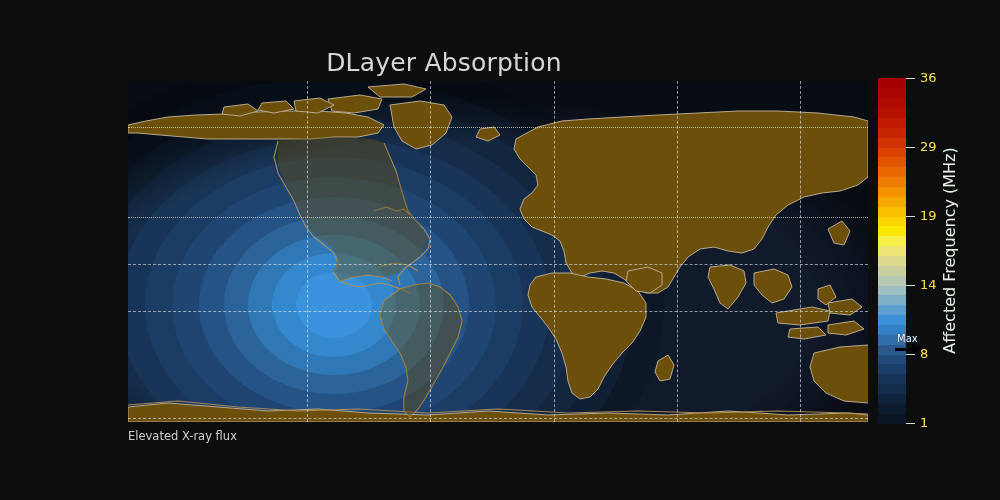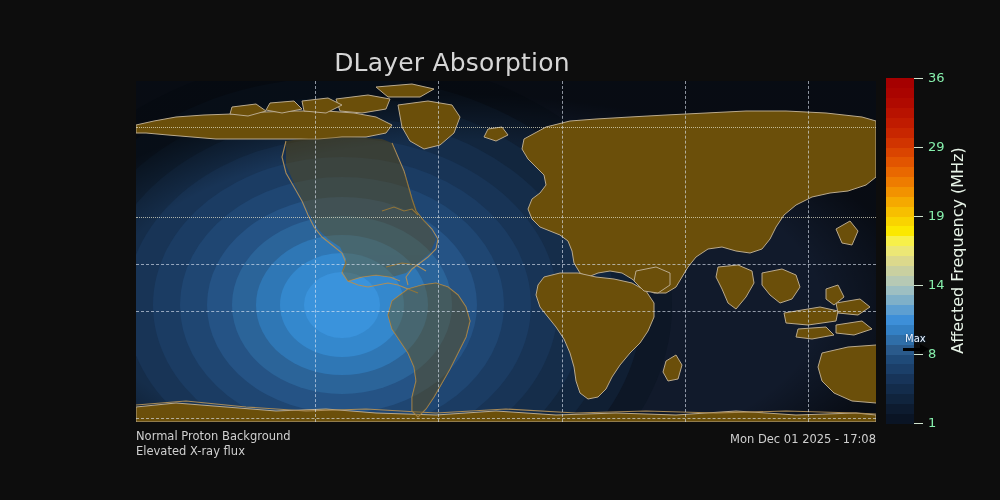--- a/index.html
+++ b/index.html
@@ -4,21 +4,21 @@
 <title>DLayer Absorption</title>
 <style>
   html,body{margin:0;padding:0;}
   body{
     width:1000px;height:500px;
     background:#0d0d0d;
     font-family:"DejaVu Sans","Liberation Sans",sans-serif;
     overflow:hidden;
     position:relative;
   }
-  #page{position:absolute;left:12px;top:0;width:968px;height:500px;}
+  #page{position:absolute;left:4px;top:0;width:968px;height:500px;}
 
   
   .title{
     position:absolute;left:0;top:48px;width:880px;
     text-align:center;
     font-size:25px;color:#d6d6d6;
     letter-spacing:.2px;
     font-weight:400;
   }
 
@@ -35,21 +35,21 @@
   .grid-h{height:0;border-top:1px dashed rgba(225,232,245,.62);left:0;width:740px;}
   .grid-h.tropic{border-top:1px dotted rgba(232,228,205,.72);}
 
   
   .cbar-wrap{position:absolute;left:874px;top:78px;width:28px;height:345px;}
   .cbar{position:absolute;left:0;top:0;width:28px;height:345px;}
   .cbar-seg{position:absolute;left:0;width:28px;}
   .cb-ticks{position:absolute;left:902px;top:78px;width:60px;height:345px;}
   .cb-tick{position:absolute;left:0;display:flex;align-items:center;height:0;}
   .cb-tick .dash{display:inline-block;width:9px;height:0;border-top:1.6px solid #cfe3cf;margin-right:5px;}
-  .cb-tick .lbl{font-size:13px;color:#86efac;line-height:1;transform:translateY(-1px);}
+  .cb-tick .lbl{font-size:13px;color:#fde047;line-height:1;transform:translateY(-1px);}
   .cb-title{
     position:absolute;left:930px;top:78px;height:345px;width:30px;
     display:flex;align-items:center;justify-content:center;
   }
   .cb-title span{
     transform:rotate(-90deg);white-space:nowrap;
     font-size:16px;color:#e7f3e7;
   }
   .max-marker{position:absolute;left:874px;width:30px;margin-left:16px;}
   .max-marker .mlabel{
@@ -303,19 +303,17 @@
         <span class="dash"></span>
         <span class="lbl">36</span>
       </div>
     </div>
 
   <div class="cb-title">
     <span>Affected Frequency (MHz)</span>
   </div>
 
   <div class="cap-left">
-    <div>Normal Proton Background</div>
     <div>Elevated X-ray flux</div>
   </div>
 
-  <div class="cap-right">Mon Dec 01 2025 - 17:08</div>
 
 </div>
 
 </body></html>

